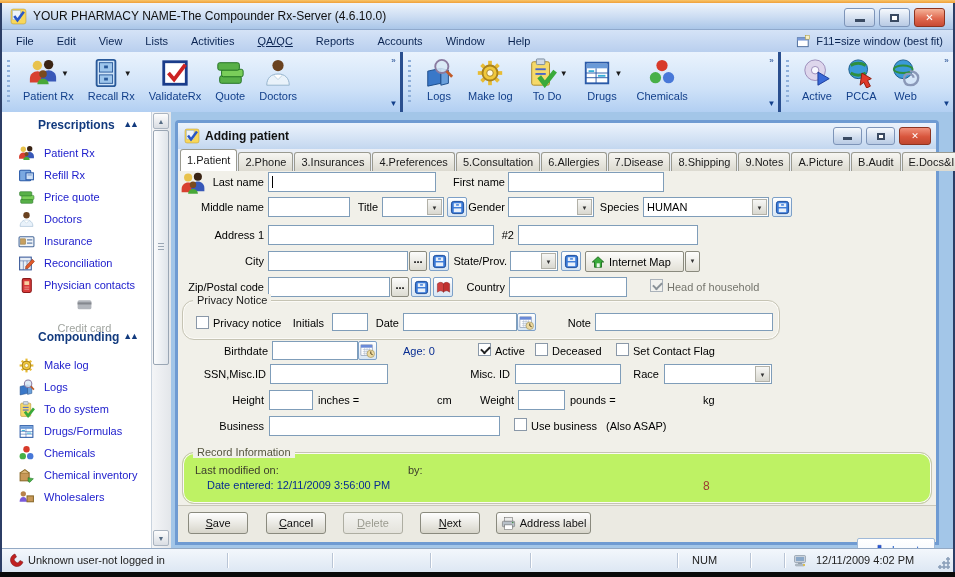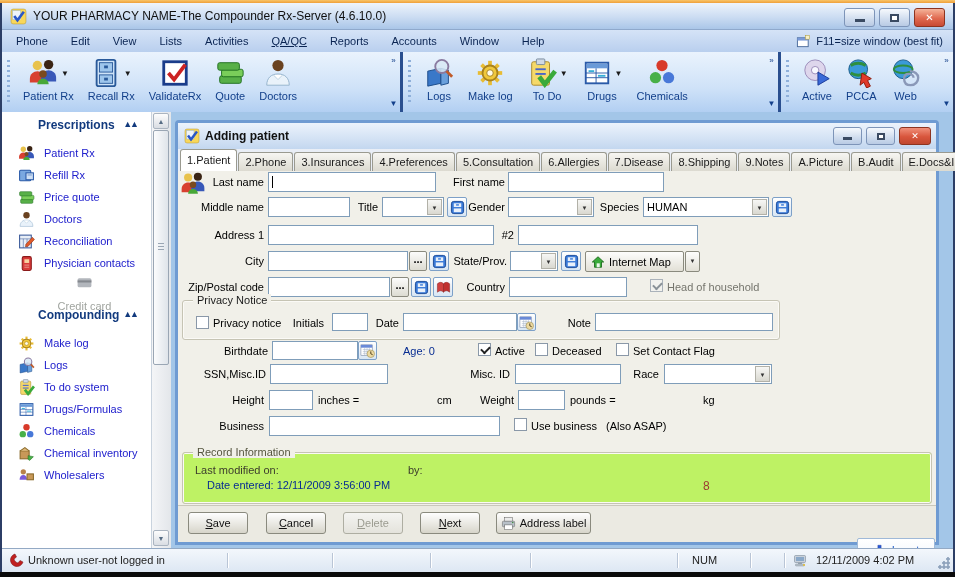--- a/index.html
+++ b/index.html
@@ -81,21 +81,21 @@
   .combo{position:absolute;height:20px;background:#fff;border:1px solid #7f9db9;box-sizing:border-box;}
   .combo .val{position:absolute;left:3px;top:3px;white-space:nowrap;}
   .dd{position:absolute;right:1px;top:1px;bottom:1px;width:15px;background:linear-gradient(#f7f7f5,#d9d8d0);border:1px solid #b2b1a8;box-sizing:border-box;color:#333;font-size:6px;text-align:center;line-height:16px;}
   .mini-btn{position:absolute;width:18px;height:20px;background:linear-gradient(#fcfcfb,#dddcd2);border:1px solid #8a8a7e;box-sizing:border-box;text-align:center;line-height:14px;font-weight:bold;border-radius:2px;}
   .icon-btn{position:absolute;width:20px;height:20px;background:linear-gradient(#ffffff,#d8e6f4);border:1px solid #7da0c8;box-sizing:border-box;border-radius:2px;display:flex;align-items:center;justify-content:center;}
   .icon-btn .ico{width:15px;height:15px;}
   .cb{position:absolute;width:13px;height:13px;background:#fff;border:1px solid #8a98a8;box-sizing:border-box;}
   .cb.checked::after{content:"";position:absolute;left:2px;top:2px;width:7px;height:4px;border-left:2px solid #222;border-bottom:2px solid #222;transform:rotate(-45deg);}
   .cb.disabled{background:#f2f2ee;border-color:#aab2ba;}
   .cb.disabled::after{border-color:#8a9298;}
-  .group{position:absolute;border:1px solid #c6c4b4;border-radius:3px;box-shadow:inset 0 0 0 1px #fbfaf6;}
+  .group{position:absolute;border:1px solid #c6c4b4;border-radius:12px;box-shadow:inset 0 0 0 1px #fbfaf6;}
   .group-label{position:absolute;top:-7px;left:10px;background:#f1f0e9;padding:0 4px;white-space:nowrap;color:#1a1a1a;}
   .map-btn{position:absolute;height:21px;background:linear-gradient(#fdfdfc,#e2e0d6);border:1px solid #8a8a7e;border-radius:2px;box-sizing:border-box;display:flex;align-items:center;gap:4px;padding:0 5px;}
   .map-btn .ico{width:14px;height:14px;}
   .map-dd{position:absolute;width:15px;height:21px;background:linear-gradient(#fdfdfc,#e2e0d6);border:1px solid #8a8a7e;border-radius:2px;box-sizing:border-box;text-align:center;line-height:19px;font-size:6px;color:#333;}
   .navy{color:#082d92;}
   .graylbl{color:#75756d;}
 
   .btnbar{position:absolute;left:0;right:0;bottom:0;height:36px;background:#ebeae2;border-top:1px solid #c9c7bb;}
   .pbtn{position:absolute;top:6px;height:22px;background:linear-gradient(#fefefe,#e9e8e2 55%,#d7d5ca);border:1px solid #8a8a7e;border-radius:3px;box-sizing:border-box;display:flex;align-items:center;justify-content:center;gap:4px;color:#111;}
   .pbtn .cap{display:block;}
@@ -142,21 +142,21 @@
           <div class="g-min"></div>
         </div>
       <div class="wbtn">
           <div class="g-max"></div>
         </div>
       <div class="wbtn close">✕</div>
     </div>
   </div>
 
   <div class="menubar">
-    <span class="menu-item">Phone</span>
+    <span class="menu-item">File</span>
     <span class="menu-item">Edit</span>
     <span class="menu-item">View</span>
     <span class="menu-item">Lists</span>
     <span class="menu-item">Activities</span>
     <span class="menu-item accel">QA/QC</span>
     <span class="menu-item">Reports</span>
     <span class="menu-item">Accounts</span>
     <span class="menu-item">Window</span>
     <span class="menu-item">Help</span>
     <span class="f11hint">
@@ -414,20 +414,31 @@
         </div>
       <div class="side-item">
           <span class="si-icon" data-icon="doctor">
             <svg viewBox="0 0 32 32">
               <circle cx="16" cy="8" r="6" fill="#6a4220"></circle>
               <path d="M4 29c0-8 5-12 12-12s12 4 12 12z" fill="#e9f2fa" stroke="#93b2cc"></path>
               <path d="M11 18l5 5 5-5" fill="#fff" stroke="#b8cede"></path>
             </svg>
           </span>
           <span>Doctors</span>
+        </div>
+      <div class="side-item">
+          <span class="si-icon" data-icon="inscard">
+            <svg viewBox="0 0 32 32">
+              <rect x="2" y="7" width="28" height="19" rx="2" fill="#f0f4f8" stroke="#4a6a9a" stroke-width="2"></rect>
+              <rect x="5" y="11" width="9" height="10" fill="#c8a060" stroke="#8a6a2a"></rect>
+              <line x1="17" y1="13" x2="27" y2="13" stroke="#4a6a9a" stroke-width="2"></line>
+              <line x1="17" y1="19" x2="27" y2="19" stroke="#4a6a9a" stroke-width="2"></line>
+            </svg>
+          </span>
+          <span>Insurance</span>
         </div>
       <div class="side-item">
           <span class="si-icon" data-icon="reconcile">
             <svg viewBox="0 0 32 32">
               <rect x="3" y="4" width="22" height="24" fill="#e8eef6" stroke="#3a5a9a" stroke-width="2"></rect>
               <line x1="3" y1="11" x2="25" y2="11" stroke="#3a5a9a"></line>
               <line x1="10" y1="11" x2="10" y2="28" stroke="#3a5a9a"></line>
               <line x1="17" y1="11" x2="17" y2="28" stroke="#3a5a9a"></line>
               <path d="M15 21L27 8l4 4-12 13-5 1z" fill="#e05a2a" stroke="#8a2a0a"></path>
             </svg>

